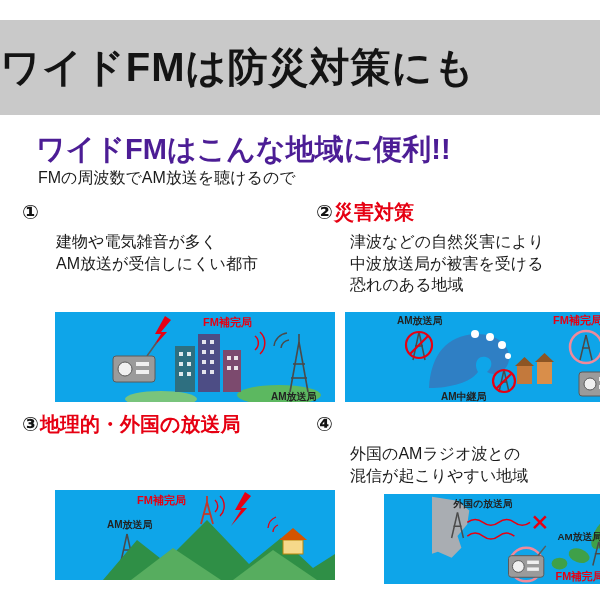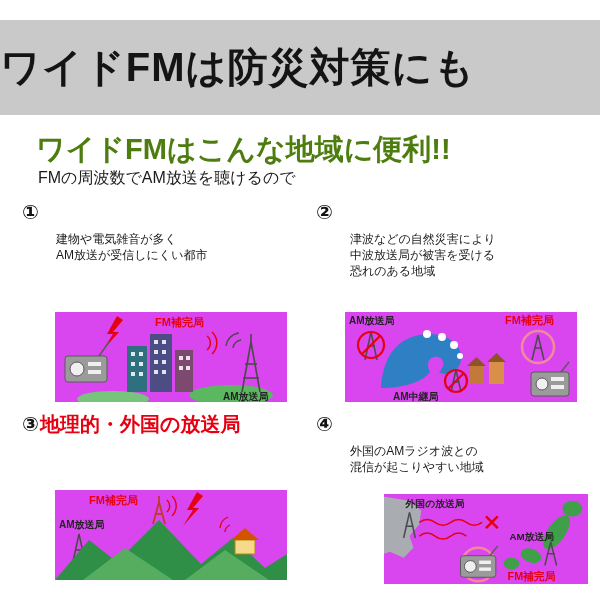--- a/index.html
+++ b/index.html
@@ -3,28 +3,28 @@
 <meta charset="utf-8">
 <style>
   html,body{margin:0;padding:0;}
   body{
     width:600px;height:600px;background:#ffffff;position:relative;overflow:hidden;
     font-family:"Liberation Sans","DejaVu Sans",sans-serif;color:#141414;
   }
   .banner{position:absolute;top:20px;left:0;width:600px;height:95px;background:#c9c9c9;
     display:flex;align-items:center;}
   .banner-title{font-size:40px;font-weight:700;color:#141414;letter-spacing:1px;}
-  .page-title{position:absolute;top:130px;left:36px;font-size:29px;font-weight:700;color:#4d7c0f;margin:0;}
+  .page-title{position:absolute;top:130px;left:36px;font-size:29px;font-weight:700;color:#4c1d95;margin:0;}
   .page-subtitle{position:absolute;top:168px;left:38px;font-size:16px;color:#1a1a1a;margin:0;}
   .sec{position:absolute;width:284px;}
   .sec-head{display:flex;align-items:baseline;font-size:20px;font-weight:700;line-height:1.15;}
   .sec-num{color:#141414;margin-right:1px;}
   .sec-heading{color:#e60012;}
-  .sec-body{margin:7px 0 0 34px;font-size:12px;line-height:1.35;white-space:pre-line;color:#1a1a1a;}
-  .illo{position:absolute;background:#d946ef;overflow:hidden;}
+  .sec-body{margin:7px 0 0 34px;font-size:16px;line-height:1.35;white-space:pre-line;color:#1a1a1a;}
+  .illo{position:absolute;background:#0ea5e9;overflow:hidden;padding-left:48px;}
   .illo svg{display:block;width:100%;height:100%;}
   svg text{font-weight:700;}
   .sec1{top:201px;left:22px;}
   .sec2{top:201px;left:316px;}
   .sec3{top:413px;left:22px;}
   .sec4{top:413px;left:316px;}
   .sec1 .illo{top:111px;left:33px;width:232px;height:90px;}
   .sec2 .illo{top:111px;left:29px;width:232px;height:90px;}
   .sec3 .illo{top:77px;left:33px;width:232px;height:90px;}
   .sec4 .illo{top:81px;left:52px;width:204px;height:90px;margin-left:16px;}
@@ -101,20 +101,21 @@
         </g>
         <text x="100" y="14" font-size="11" fill="#e60012">FM補完局</text>
         <text x="168" y="88" font-size="10" fill="#222222">AM放送局</text>
       </svg>
     </div>
   </section>
 
   <section class="sec sec2">
     <div class="sec-head">
       <span class="sec-num">②</span>
+      <span class="sec-heading">災害対策</span>
     </div>
     <p class="sec-body">津波などの自然災害により
 中波放送局が被害を受ける
 恐れのある地域</p>
     <div class="illo">
       <svg viewBox="0 0 232 90">
         <text x="4" y="12" font-size="10" fill="#222222">AM放送局</text>
         <g stroke="#4a4a4a" stroke-width="1.5" fill="none">
           <line x1="26" y1="20" x2="20" y2="48"></line>
           <line x1="26" y1="20" x2="32" y2="48"></line>

